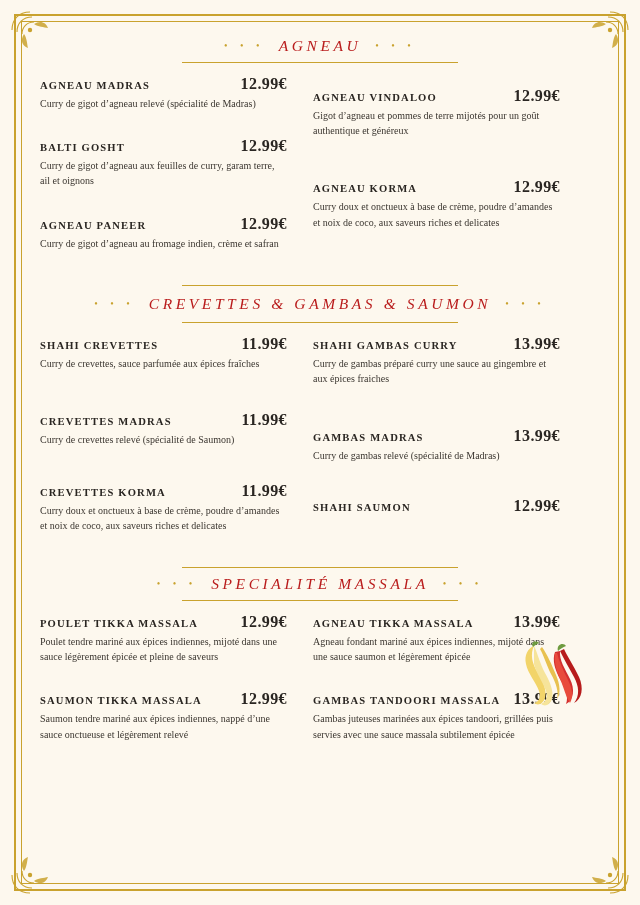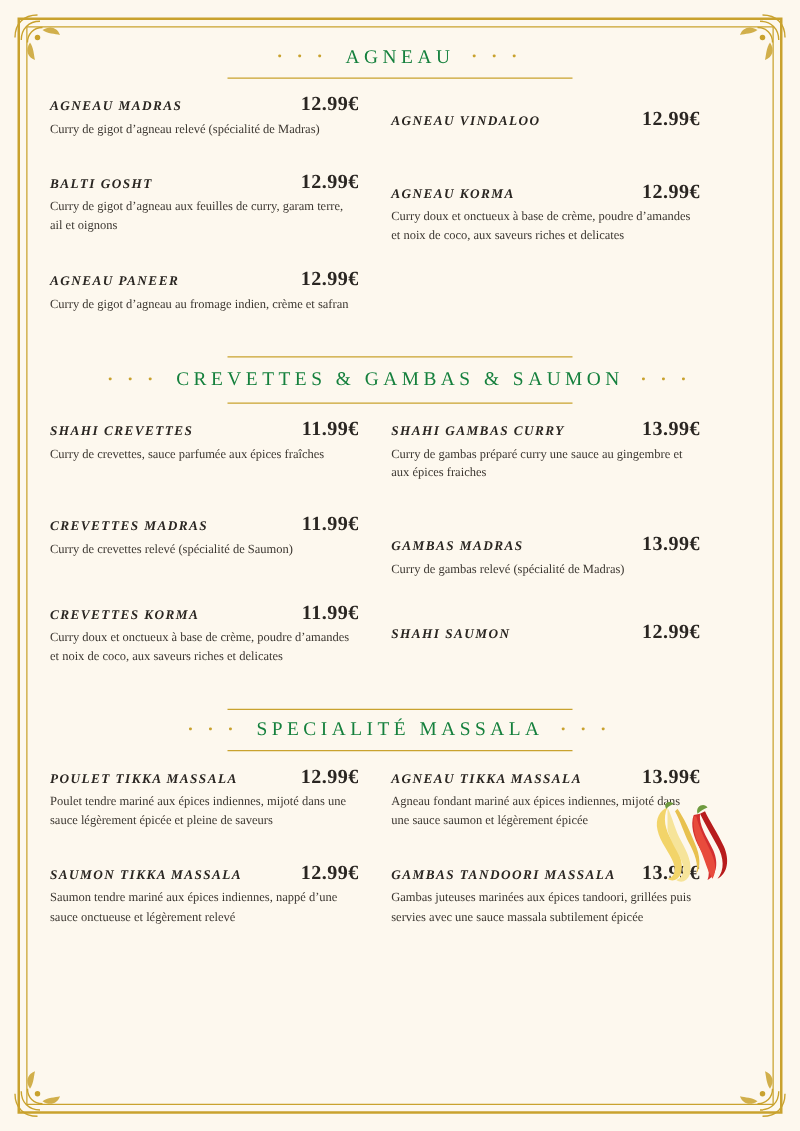--- a/index.html
+++ b/index.html
@@ -86,24 +86,25 @@
     color: #c9a22e;
     letter-spacing: 5px;
     font-size: 10px;
     line-height: 1;
     white-space: nowrap;
   }
   .section-title {
     font-family: "Liberation Serif", serif;
     font-size: 15.5px;
     letter-spacing: 3.6px;
-    color: #15803d;
+    color: #b91c1c;
     text-transform: uppercase;
     font-weight: normal;
     text-align: center;
+    font-style: italic;
   }
   .section-title.two-line { line-height: 1.45; }
 
   
   .columns {
     display: flex;
     gap: 26px;
     margin-top: 12px;
   }
   .col {
@@ -119,21 +120,20 @@
     justify-content: space-between;
     gap: 8px;
   }
   .dish-name {
     font-family: "Liberation Serif", serif;
     font-weight: bold;
     font-size: 10.6px;
     letter-spacing: 1.15px;
     color: #2a2622;
     text-transform: uppercase;
-    font-style: italic;
   }
   .dish-price {
     font-family: "Liberation Serif", serif;
     font-weight: bold;
     font-size: 16px;
     letter-spacing: 0.4px;
     color: #2a2622;
     white-space: nowrap;
   }
   .dish-desc {
@@ -245,20 +245,21 @@
         </div>
       </div>
 
       <div class="col">
         <div class="spacer-12"></div>
         <div class="dish">
           <div class="dish-head">
             <span class="dish-name">AGNEAU VINDALOO</span>
             <span class="dish-price">12.99€</span>
           </div>
+          <div class="dish-desc">Gigot d’agneau et pommes de terre mijotés pour un goût authentique et généreux</div>
         </div>
         <div class="spacer-26"></div>
         <div class="dish">
           <div class="dish-head">
             <span class="dish-name">AGNEAU KORMA</span>
             <span class="dish-price">12.99€</span>
           </div>
           <div class="dish-desc">Curry doux et onctueux à base de crème, poudre d’amandes et noix de coco, aux saveurs riches et delicates</div>
         </div>
       </div>

